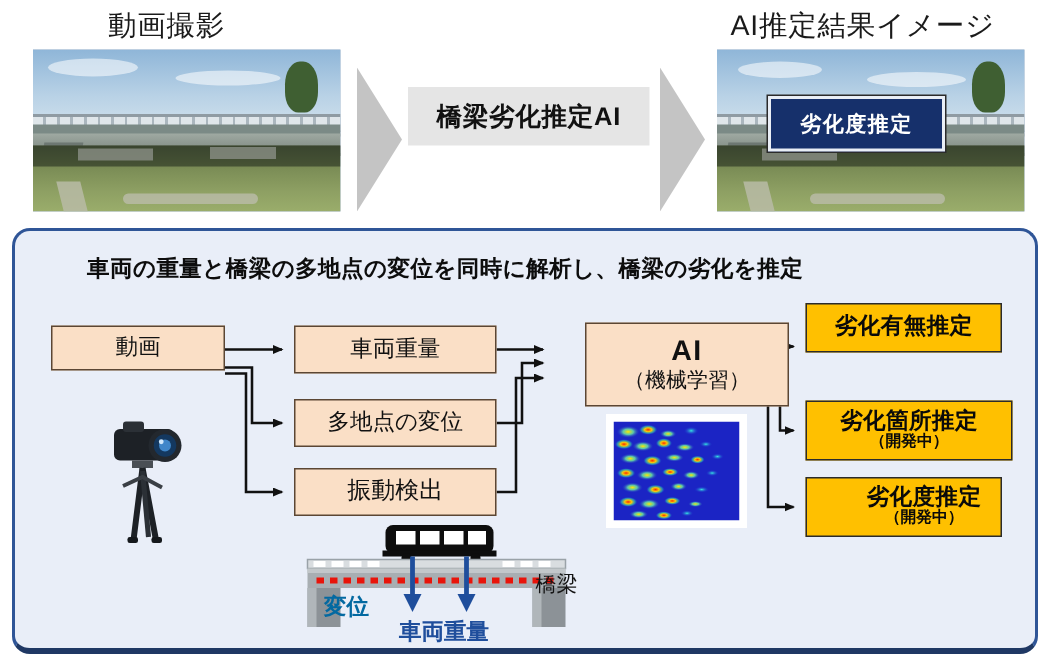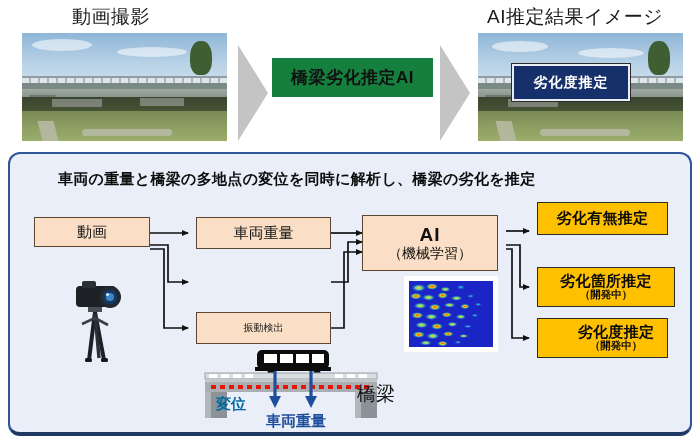--- a/index.html
+++ b/index.html
@@ -57,21 +57,21 @@
 
   
   .chev{position:absolute;width:30px;height:96px;background:#c4c4c4;
         clip-path:polygon(0 0,0 100%,100% 50%);}
   #chev-1{left:238px;top:45px;}
   #chev-2{left:440px;top:45px;}
 
   
   #ai-pill{
     position:absolute;left:272px;top:58px;width:161px;height:39px;
-    background:#15803d;display:flex;align-items:center;justify-content:center;
+    background:#e5e5e5;display:flex;align-items:center;justify-content:center;
     color:#111111;font-size:17px;font-weight:bold;letter-spacing:.5px;
   }
 
   
   #panel{
     position:absolute;left:8px;top:152px;width:684px;height:284px;
     background:#e9eef8;border:2px solid #2f5597;border-radius:12px;
     border-bottom:4px solid #1f3864;box-sizing:border-box;
   }
   #panel-heading{
@@ -83,22 +83,22 @@
   
   .fbox{
     position:absolute;box-sizing:border-box;
     background:#fadfc6;border:1.6px solid #5b4634;
     display:flex;flex-direction:column;align-items:center;justify-content:center;
     color:#111111;text-align:center;line-height:1.12;
   }
   #box-movie{left:34px;top:217px;width:116px;height:30px;font-size:15px;}
   #box-weight{left:196px;top:217px;width:135px;height:32px;font-size:15px;}
   #box-disp{left:196px;top:266px;width:135px;height:32px;font-size:15px;}
-  #box-vib{left:196px;top:312px;width:135px;height:32px;font-size:10px;}
-  #box-ai{left:362px;top:215px;width:136px;height:56px;}
+  #box-vib{left:196px;top:312px;width:135px;height:32px;font-size:16px;}
+  #box-ai{left:390px;top:215px;width:136px;height:56px;}
   #box-ai .ai-l1{font-size:19px;font-weight:bold;letter-spacing:1px;}
   #box-ai .ai-l2{font-size:14px;margin-top:1px;}
 
   
   .gbox{
     position:absolute;box-sizing:border-box;
     background:#ffc000;border:1.8px solid #2b2b2b;
     display:flex;flex-direction:column;align-items:center;justify-content:center;
     color:#0a0a0a;text-align:center;line-height:1.1;
   }
@@ -116,21 +116,21 @@
 
   
   #heatmap-wrap{
     position:absolute;left:404px;top:276px;width:94px;height:76px;
     background:#ffffff;padding:5px;box-sizing:border-box;
   }
   #heatmap{width:100%;height:100%;display:block;}
 
   
   #bridge-ill{position:absolute;left:185px;top:348px;width:215px;height:80px;}
-  #label-bridge{position:absolute;left:357px;top:381px;font-size:19px;color:#141414;}
+  #label-bridge{position:absolute;left:357px;top:381px;font-size:14px;color:#141414;}
   #label-disp{position:absolute;left:216px;top:395px;font-size:15px;font-weight:bold;color:#0369a1;}
   #label-weight{position:absolute;left:266px;top:412px;font-size:15px;font-weight:bold;color:#1f4e9c;}
 </style>
 </head>
 <body>
 
 <div id="stage">
 
   <div class="toptitle" id="title-left">動画撮影</div>
   <div class="toptitle" id="title-right">AI推定結果イメージ</div>
@@ -209,20 +209,23 @@
 
       <path d="M506,249 L512,249 L512,338 L529,338"></path>
     </g>
   </svg>
 
   <div class="fbox" id="box-movie">
     <span>動画</span>
   </div>
   <div class="fbox" id="box-weight">
     <span>車両重量</span>
+  </div>
+  <div class="fbox" id="box-disp">
+    <span>多地点の変位</span>
   </div>
   <div class="fbox" id="box-vib">
     <span>振動検出</span>
   </div>
   <div class="fbox" id="box-ai">
     <span class="ai-l1">AI</span>
     <span class="ai-l2">（機械学習）</span>
   </div>
 
   <div class="gbox" id="out-1">

